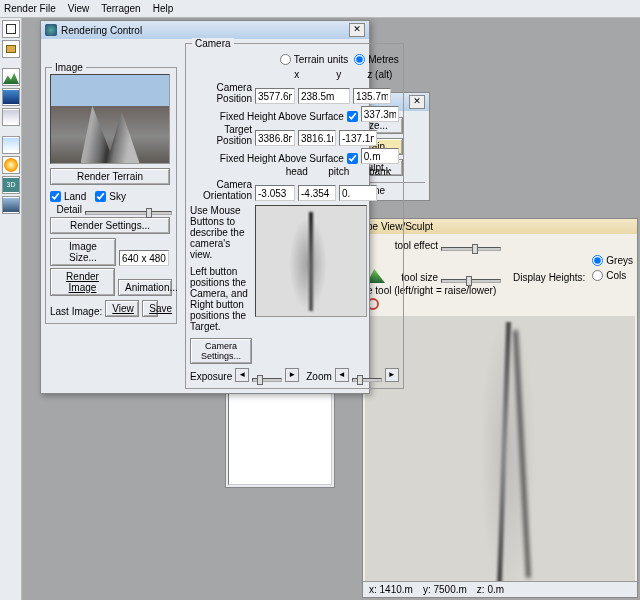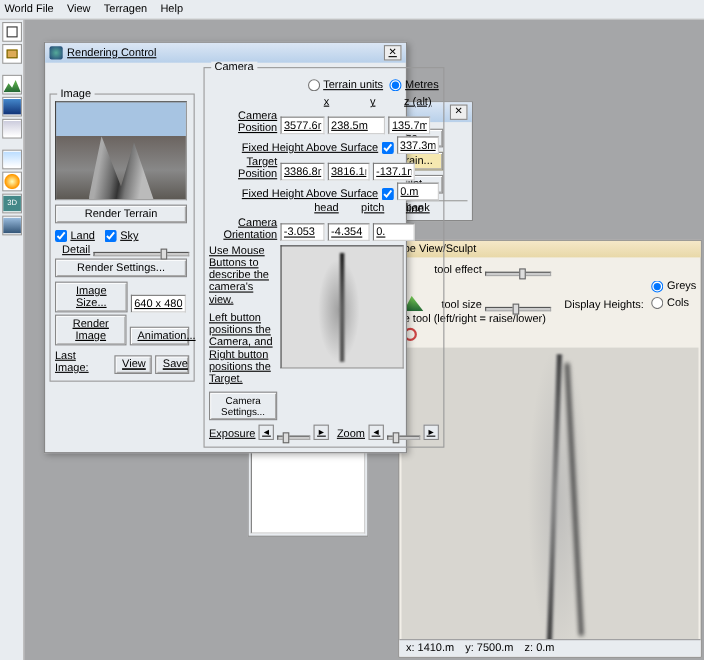--- a/index.html
+++ b/index.html
@@ -46,21 +46,21 @@
 .sky-ico{background:linear-gradient(#bdf,#fff);}
 .sun-ico{background:radial-gradient(circle,#ffb,#f90 60%,transparent 70%);}
 .cloud-ico{background:linear-gradient(#ccd,#fff);}
 .td-ico{background:#488;color:#fff;font-size:7px;text-align:center;line-height:14px;}
 .vsep{height:6px;}
 </style>
 </head>
 <body>
 
 <div class="menubar">
-  <span>World File</span>
+  <span>Render File</span>
   <span>View</span>
   <span>Terragen</span>
   <span>Help</span>
 </div>
 
 <div class="toolbar">
   <div class="tb-btn">
       <div style="width:10px;height:10px;border:1px solid #333;background:#fff"></div>
     </div>
   <div class="tb-btn">
@@ -148,21 +148,21 @@
     <span>y: 7500.m</span>
     <span>z: 0.m</span>
   </div>
 </div>
 
 <div class="smallpanel" style="left:225px;top:308px;width:110px;height:180px;z-index:4;">
   <div style="border-bottom:1px solid #999;padding:2px 4px;">Surface Map</div>
   <div style="background:#fff;height:158px;margin:2px;border:1px inset #ccc"></div>
 </div>
 
-<div class="dlg" style="left:40px;top:38px;width:330px;z-index:5;text-decoration:underline;">
+<div class="dlg" style="left:40px;top:20px;width:330px;z-index:5;">
   <div class="titlebar">
     <div class="icon"></div>
     <span class="txt">Rendering Control</span>
     <div class="close">✕</div>
   </div>
   <div style="display:flex;">
 
     <div style="width:140px;margin-top:24px;">
       <div class="grp">
         <div class="lbl">Image</div>
@@ -185,21 +185,21 @@
           <button class="btn" style="width:66px">Image Size...</button>
           <input type="text" style="width: 50px;" value="640 x 480">
         </div>
         <div class="row">
           <button class="btn" style="width:66px;text-decoration:underline">Render Image</button>
           <button class="btn" style="width:54px">Animation...</button>
         </div>
         <div class="row" style="margin-top:4px">
           <span>Last Image:</span>
           <button class="btn" style="width:34px;text-decoration:underline">View</button>
-          <button class="btn" style="width:31px;text-decoration:underline">Save</button>
+          <button class="btn" style="width:16px;text-decoration:underline">Save</button>
         </div>
       </div>
     </div>
 
     <div style="flex:1">
       <div class="grp">
         <div class="lbl">Camera</div>
         <div class="row" style="justify-content:flex-end;gap:6px">
           <label class="row">
               <input type="radio" style="">

